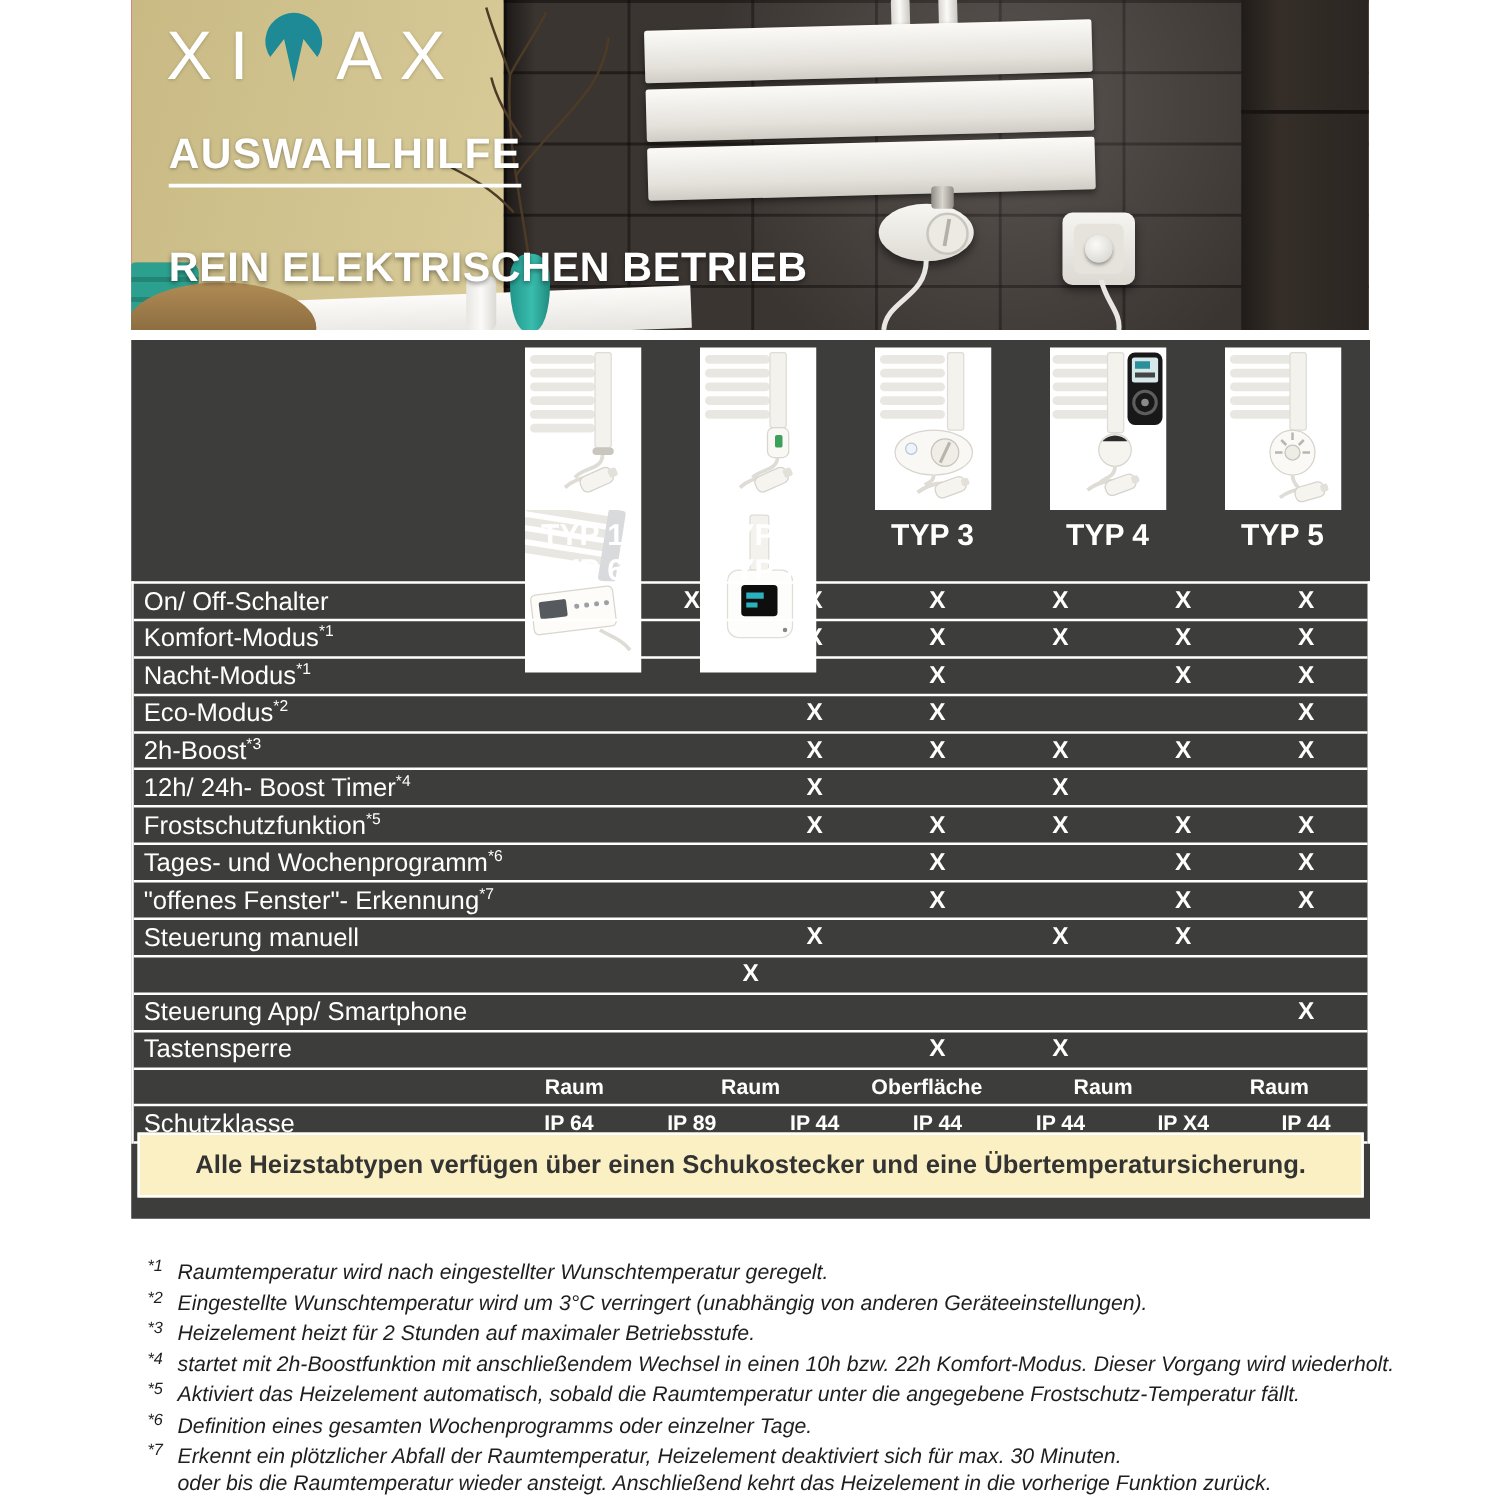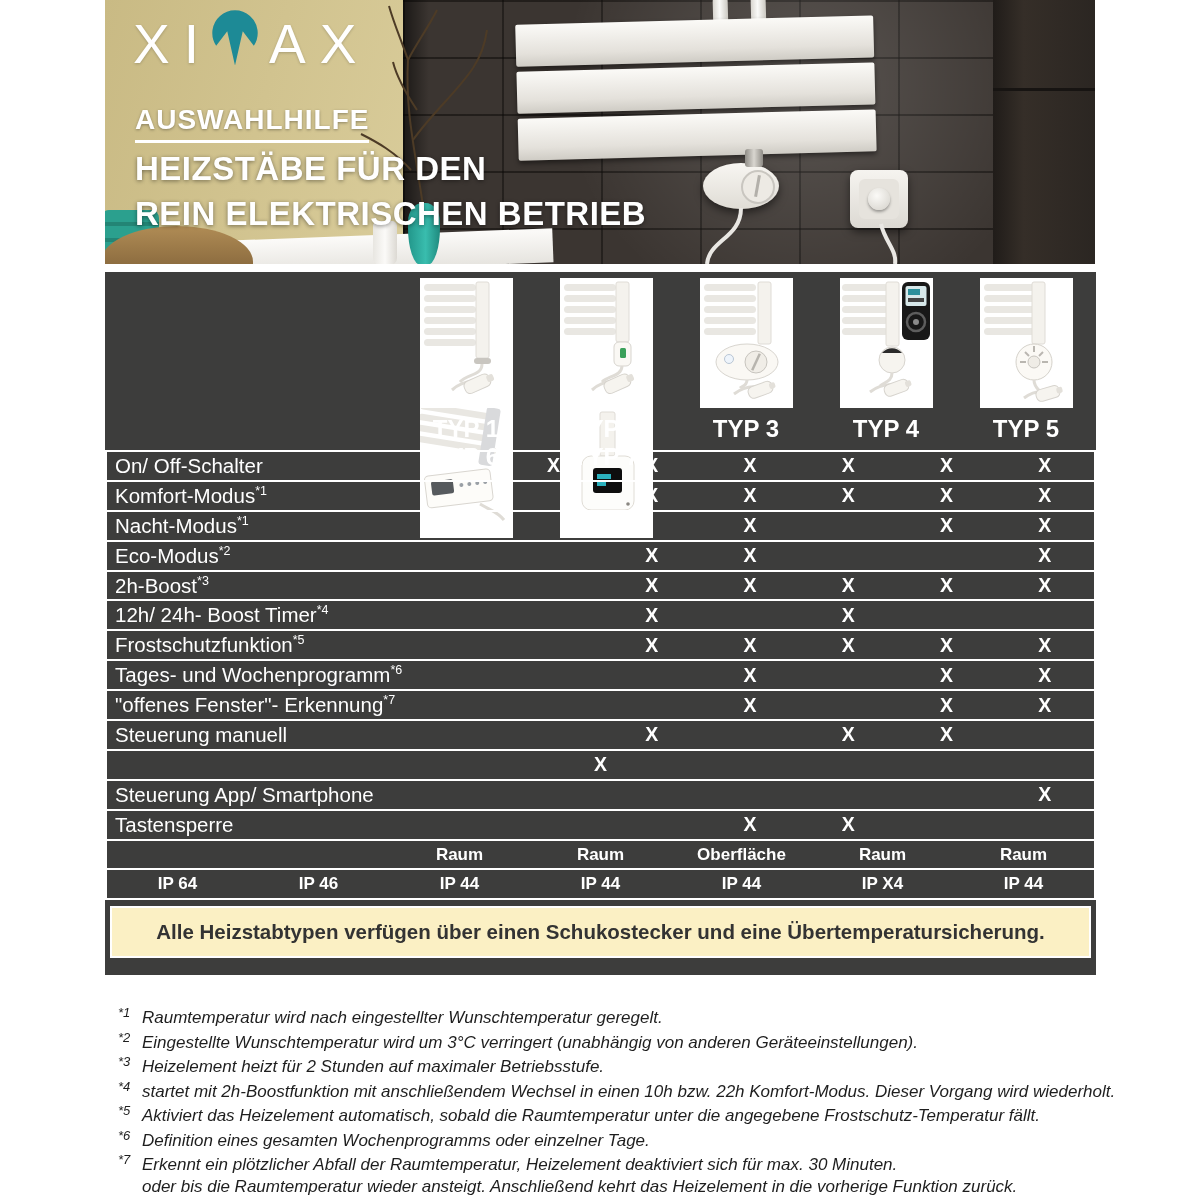--- a/index.html
+++ b/index.html
@@ -44,33 +44,33 @@
   .h-chair{position:absolute;left:-4px;top:226px;width:152px;height:42px;border-radius:100% 100% 0 0/170% 170% 0 0;
       background:linear-gradient(#b08c55,#8a6a3e);}
   .h-vase-white{position:absolute;left:268px;top:221px;width:24px;height:44px;border-radius:5px 5px 7px 7px;
       background:linear-gradient(90deg,#e8e6e1,#fbfaf8 50%,#dcd9d3);}
   .h-vase-teal{position:absolute;left:303px;top:203px;width:32px;height:62px;border-radius:45% 45% 40% 40%/30% 30% 60% 60%;
       background:linear-gradient(90deg,#22968a,#39bdae 55%,#1f8a7e);}
   .h-overlay{position:absolute;inset:0;pointer-events:none;}
   .h-logo{position:absolute;left:28px;top:8px;display:flex;align-items:center;color:#fff;
       font-size:55px;letter-spacing:14px;font-weight:400;text-shadow:0 1px 3px rgba(0,0,0,.2);}
   .h-logo svg{margin:0 6px 10px -6px;}
-  .h-eyebrow{position:absolute;left:30px;top:104px;color:#fff;font-size:28px;font-weight:bold;letter-spacing:1px;
+  .h-eyebrow{position:absolute;left:30px;top:104px;color:#fff;font-size:34px;font-weight:bold;letter-spacing:1px;
       border-bottom:3px solid #fff;padding-bottom:4px;text-shadow:0 1px 3px rgba(0,0,0,.35);}
   .h-title{position:absolute;left:30px;top:146px;color:#fff;font-size:33px;font-weight:bold;line-height:45px;
       letter-spacing:.5px;text-shadow:0 1px 4px rgba(0,0,0,.45);}
 
   
   .block{position:absolute;left:105px;top:272px;width:991px;height:703px;background:#3d3d3c;}
   .cols{position:absolute;left:291px;width:700px;display:grid;grid-template-columns:repeat(5,1fr);}
   .prod-band{top:6px;height:132px;}
   .card{width:93px;height:130px;background:#fff;margin:0 auto;}
   .typ-band{top:143px;height:32px;}
   .typ{color:#fff;font-weight:bold;font-size:24px;text-align:center;}
-  .matrix{position:absolute;left:0;right:0;top:178px;border-top:2px solid #fff;
+  .matrix{position:absolute;left:0;right:0;top:193px;border-top:2px solid #fff;
       border-left:2px solid #fff;border-right:2px solid #fff;}
   .mrow{display:flex;height:27.9px;border-bottom:2px solid #fff;align-items:center;}
   .rlabel{width:291px;padding-left:8px;color:#fff;font-size:20.5px;white-space:nowrap;}
   .rlabel sup{font-size:12.5px;}
   .vals{flex:1;display:grid;grid-template-columns:repeat(7,1fr);}
   .cell{color:#fff;font-weight:bold;font-size:19.5px;text-align:center;white-space:nowrap;}
   .cell.word{font-size:17px;}
   .note{position:absolute;left:5px;right:5px;top:634px;height:48px;background:#FBF0C4;border:2px solid #fff;
       display:flex;align-items:center;justify-content:center;font-weight:bold;font-size:20.5px;color:#333;}
 
@@ -138,21 +138,21 @@
 
     <div class="h-logo">
       <span>XI</span>
       <svg width="56" height="62" viewBox="0 0 100 112">
         <path d="M16,68 A41,41 0 1 1 84,68 L64,42 L50,104 L36,42 Z" fill="#1d8a96"></path>
       </svg>
       <span>AX</span>
     </div>
     <div class="h-eyebrow">AUSWAHLHILFE</div>
     <div class="h-title">
-      <span>HEIZSTÄBE FÜR DEN</span><br>
+      <br>
       <span>REIN ELEKTRISCHEN BETRIEB</span>
     </div>
   </div>
 
   <div class="block">
 
     <div class="cols prod-band">
       <div class="card">
         <svg width="93" height="130">
           <g>
@@ -491,23 +491,24 @@
             <div class="cell"></div>
             <div class="cell word">Raum</div>
             <div class="cell word">Raum</div>
             <div class="cell word">Oberfläche</div>
             <div class="cell word">Raum</div>
             <div class="cell word">Raum</div>
           </div>
         </div>
 
         <div class="mrow">
+          <div class="rlabel"><span>Schutzklasse</span><sup></sup></div>
           <div class="vals">
             <div class="cell word">IP 64</div>
-            <div class="cell word">IP 46</div>
+            <div class="cell word">IP 89</div>
             <div class="cell word">IP 44</div>
             <div class="cell word">IP 44</div>
             <div class="cell word">IP 44</div>
             <div class="cell word">IP X4</div>
             <div class="cell word">IP 44</div>
           </div>
         </div>
       </div>
 
     <div class="note">

